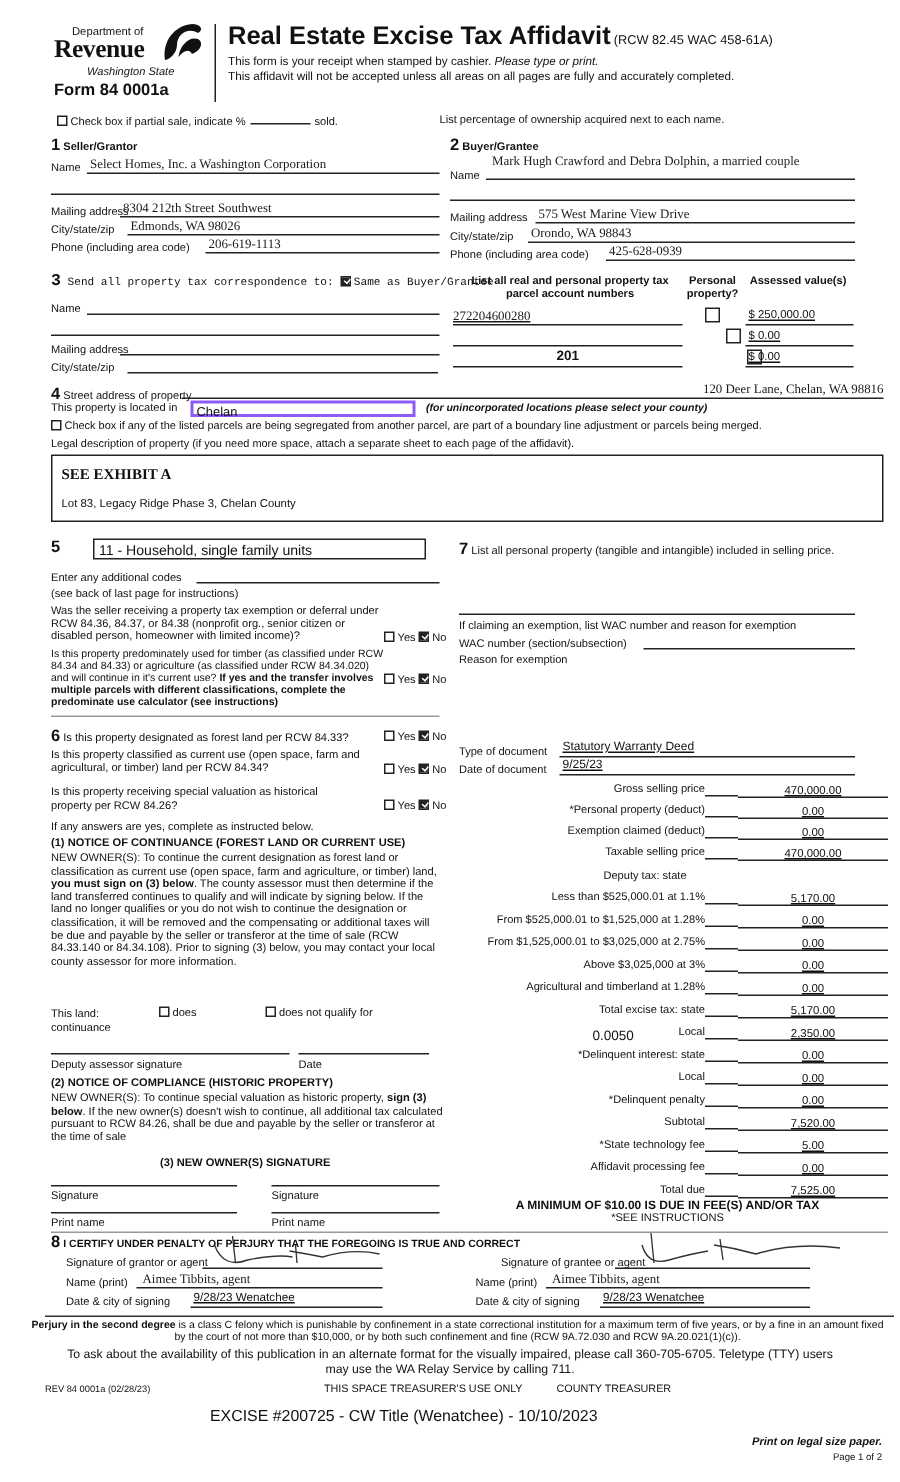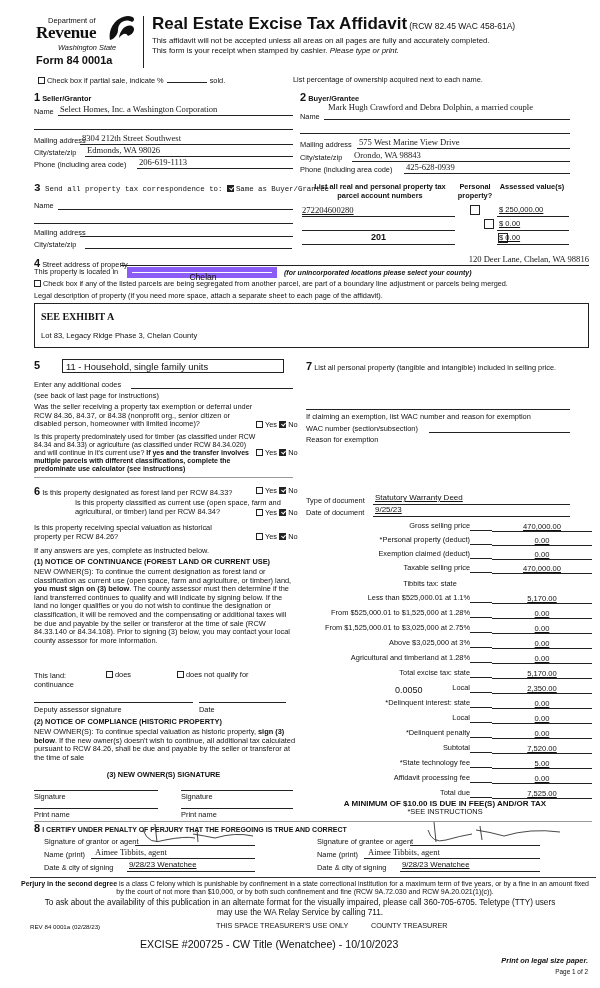--- a/index.html
+++ b/index.html
@@ -36,22 +36,22 @@
   </svg>
   <div class="abs it" style="left:22px;top:32px;font-size:7.4px;">Washington State</div>
   <div class="abs" style="left:0;top:42px;font-size:11px;font-weight:bold;">Form 84 0001a</div>
 </div>
 <div class="abs" style="left:143px;top:16px;width:1px;height:52px;background:#222;"></div>
 <div class="abs" style="left:152px;top:14px;white-space:nowrap;">
   <span style="font-size:17px;font-weight:bold;">Real Estate Excise Tax Affidavit</span>
   <span style="font-size:8.5px;">(RCW 82.45 WAC 458-61A)</span>
 </div>
 <div class="abs" style="left:152px;top:36px;font-size:7.8px;line-height:10px;white-space:nowrap;">
+  <div><span>This form is your receipt when stamped by cashier.</span> <span class="it">Please type or print.</span></div>
   <div>This affidavit will not be accepted unless all areas on all pages are fully and accurately completed.</div>
-  <div><span>This form is your receipt when stamped by cashier.</span> <span class="it">Please type or print.</span></div>
 </div>
 
 <div class="abs" style="left:38px;top:77px;white-space:nowrap;">
   <span class="cb"></span><span>Check box if partial sale, indicate %</span><span style="display:inline-block;width:40px;border-bottom:1px solid #222;margin:0 3px;"></span><span>sold.</span>
 </div>
 <div class="abs" style="left:293px;top:76px;">List percentage of ownership acquired next to each name.</div>
 
 
 <div class="abs" style="left:34px;top:91px;"><span class="secnum">1</span> <span class="bold">Seller/Grantor</span></div>
 <div class="abs" style="left:34px;top:108px;">Name</div>
@@ -102,21 +102,21 @@
 <div class="fill" style="left:497px;top:219px;width:72px;height:12px;"><span style="margin-left:2px;font-size:7.6px;text-decoration:underline;">$ 0.00</span></div>
 
 <div class="fill" style="left:302px;top:232px;width:153px;height:13px;text-align:center;"><span style="font-size:9px;font-weight:bold;">201</span></div>
 <span class="cb abs" style="left:470px;top:233px;width:10px;height:10px;"></span>
 <div class="fill" style="left:497px;top:233px;width:72px;height:12px;"><span style="margin-left:2px;font-size:7.6px;text-decoration:underline;">$ 0.00</span></div>
 
 
 <div class="abs" style="left:34px;top:257px;white-space:nowrap;"><span class="secnum">4</span> <span>Street address of property</span></div>
 <div class="fill" style="left:121px;top:254px;width:468px;height:12px;text-align:right;"><span class="hw" style="margin-left:2px;">120 Deer Lane, Chelan, WA 98816</span></div>
 <div class="abs" style="left:34px;top:268px;">This property is located in</div>
-<div class="abs" style="left:127px;top:267px;width:150px;height:11px;border:5px solid #8b5cf6;padding-left:2px;font-size:8.6px;line-height:10px;text-align:center;"><span>Chelan</span></div>
+<div class="abs" style="left:127px;top:267px;width:150px;height:11px;border:2px solid #8b5cf6;padding-left:2px;font-size:8.6px;line-height:10px;"><span>Chelan</span></div>
 <div class="abs it bold" style="left:284px;top:269px;font-size:7px;">(for unincorporated locations please select your county)</div>
 <div class="abs" style="left:34px;top:280px;white-space:nowrap;font-size:7.3px;"><span class="cb"></span><span>Check box if any of the listed parcels are being segregated from another parcel, are part of a boundary line adjustment or parcels being merged.</span></div>
 <div class="abs" style="left:34px;top:292px;font-size:7.3px;">Legal description of property (if you need more space, attach a separate sheet to each page of the affidavit).</div>
 <div class="abs" style="left:34px;top:303px;width:555px;height:45px;border:1.5px solid #222;">
   <div class="abs serif" style="left:6px;top:7px;font-weight:bold;font-size:10px;">SEE EXHIBIT A</div>
   <div class="abs" style="left:6px;top:27px;font-size:7.6px;">Lot 83, Legacy Ridge Phase 3, Chelan County</div>
 </div>
 
 
 <div class="abs secnum" style="left:34px;top:359px;">5</div>
@@ -126,21 +126,21 @@
 <div class="abs" style="left:34px;top:392px;">(see back of last page for instructions)</div>
 <div class="abs" style="left:34px;top:403px;width:224px;line-height:8.6px;">Was the seller receiving a property tax exemption or deferral under RCW 84.36, 84.37, or 84.38 (nonprofit org., senior citizen or disabled person, homeowner with limited income)?</div>
 <div class="abs" style="left:256px;top:421px;white-space:nowrap;"><span class="cb"></span><span>Yes</span> <span class="cb checked"></span><span>No</span></div>
 <div class="abs" style="left:34px;top:433px;width:224px;line-height:8px;font-size:7px;"><span>Is this property predominately used for timber (as classified under RCW 84.34 and 84.33) or agriculture (as classified under RCW 84.34.020) and will continue in it's current use?</span> <span class="bold">If yes and the transfer involves multiple parcels with different classifications, complete the predominate use calculator (see instructions)</span></div>
 <div class="abs" style="left:256px;top:449px;white-space:nowrap;"><span class="cb"></span><span>Yes</span> <span class="cb checked"></span><span>No</span></div>
 <div class="abs" style="left:34px;top:477px;width:259px;height:1px;background:#999;"></div>
 
 
 <div class="abs" style="left:34px;top:485px;white-space:nowrap;"><span class="secnum">6</span> <span>Is this property designated as forest land per RCW 84.33?</span></div>
 <div class="abs" style="left:256px;top:487px;white-space:nowrap;"><span class="cb"></span><span>Yes</span> <span class="cb checked"></span><span>No</span></div>
-<div class="abs" style="left:34px;top:499px;width:210px;line-height:8.6px;margin-left:41px;">Is this property classified as current use (open space, farm and agricultural, or timber) land per RCW 84.34?</div>
+<div class="abs" style="left:34px;top:499px;width:210px;line-height:8.6px;">Is this property classified as current use (open space, farm and agricultural, or timber) land per RCW 84.34?</div>
 <div class="abs" style="left:256px;top:509px;white-space:nowrap;"><span class="cb"></span><span>Yes</span> <span class="cb checked"></span><span>No</span></div>
 <div class="abs" style="left:34px;top:524px;width:200px;line-height:8.6px;">Is this property receiving special valuation as historical property per RCW 84.26?</div>
 <div class="abs" style="left:256px;top:533px;white-space:nowrap;"><span class="cb"></span><span>Yes</span> <span class="cb checked"></span><span>No</span></div>
 <div class="abs" style="left:34px;top:547px;">If any answers are yes, complete as instructed below.</div>
 <div class="abs bold" style="left:34px;top:558px;">(1) NOTICE OF CONTINUANCE (FOREST LAND OR CURRENT USE)</div>
 <div class="abs" style="left:34px;top:568px;width:260px;line-height:8.6px;"><span>NEW OWNER(S): To continue the current designation as forest land or classification as current use (open space, farm and agriculture, or timber) land,</span> <span class="bold">you must sign on (3) below</span><span>. The county assessor must then determine if the land transferred continues  to qualify and will indicate by signing below. If the land no longer qualifies or you do not wish to continue the designation or classification, it will be removed and the compensating or additional taxes will be due and payable by the seller or transferor at the time of sale (RCW 84.33.140 or 84.34.108). Prior to signing (3) below, you may contact your local county assessor for more information.</span></div>
 <div class="abs" style="left:34px;top:671px;line-height:9px;">
     <div>This land:</div>
     <div>continuance</div>
   </div>
@@ -190,21 +190,21 @@
 <div class="tax-row" style="top:550px;">
     <span class="lbl">Exemption claimed (deduct)</span>
     <span class="lead"></span>
     <span class="val">0.00</span>
   </div>
 <div class="tax-row" style="top:564px;">
     <span class="lbl">Taxable selling price</span>
     <span class="lead"></span>
     <span class="val">470,000.00</span>
   </div>
-<div class="abs center" style="left:380px;top:580px;width:100px;">Tibbits tax: state</div>
+<div class="abs center" style="left:380px;top:580px;width:100px;">Deputy tax: state</div>
 
 <div class="tax-row" style="top:594px;">
     <span class="lbl">Less than $525,000.01 at 1.1%</span>
     <span class="lead"></span>
     <span class="val">5,170.00</span>
   </div>
 <div class="tax-row" style="top:609px;">
     <span class="lbl">From $525,000.01 to $1,525,000 at 1.28%</span>
     <span class="lead"></span>
     <span class="val">0.00</span>
@@ -280,21 +280,21 @@
 <div class="abs" style="left:44px;top:838px;">Signature of grantor or agent</div>
 <div class="fill" style="left:135px;top:834px;width:120px;height:12px;"></div>
 <svg class="abs" style="left:135px;top:822px;" width="130" height="24" viewBox="0 0 130 24">
   <path d="M20 2 L22 20 M8 8 Q14 24 30 18 Q50 14 60 16 M62 8 L63 20 M58 12 Q70 14 80 16 Q100 10 118 14" fill="none" stroke="#333" stroke-width="0.9"></path>
 </svg>
 <div class="abs" style="left:44px;top:851px;">Name (print)</div>
 <div class="fill" style="left:91px;top:847px;width:164px;height:12px;"><span class="hw" style="margin-left:4px;">Aimee Tibbits, agent</span></div>
 <div class="abs" style="left:44px;top:864px;">Date &amp; city of signing</div>
 <div class="fill" style="left:127px;top:860px;width:128px;height:12px;"><span style="margin-left:2px;font-size:7.8px;text-decoration:underline;">9/28/23 Wenatchee</span></div>
 
-<div class="abs" style="left:317px;top:838px;">Signature of grantee or agent</div>
+<div class="abs" style="left:334px;top:838px;">Signature of grantee or agent</div>
 <div class="fill" style="left:410px;top:834px;width:130px;height:12px;"></div>
 <svg class="abs" style="left:420px;top:820px;" width="150" height="26" viewBox="0 0 150 26">
   <path d="M14 2 L16 22 M8 10 Q12 24 26 20 Q40 16 52 14 M60 6 L62 20 M56 10 Q70 12 84 16 Q110 8 140 12" fill="none" stroke="#333" stroke-width="0.9"></path>
 </svg>
 <div class="abs" style="left:317px;top:851px;">Name (print)</div>
 <div class="fill" style="left:364px;top:847px;width:176px;height:12px;"><span class="hw" style="margin-left:4px;">Aimee Tibbits, agent</span></div>
 <div class="abs" style="left:317px;top:864px;">Date &amp; city of signing</div>
 <div class="fill" style="left:400px;top:860px;width:140px;height:12px;"><span style="margin-left:2px;font-size:7.8px;text-decoration:underline;">9/28/23 Wenatchee</span></div>
 <div class="abs" style="left:30px;top:877px;width:566px;height:1px;background:#333;"></div>
 

